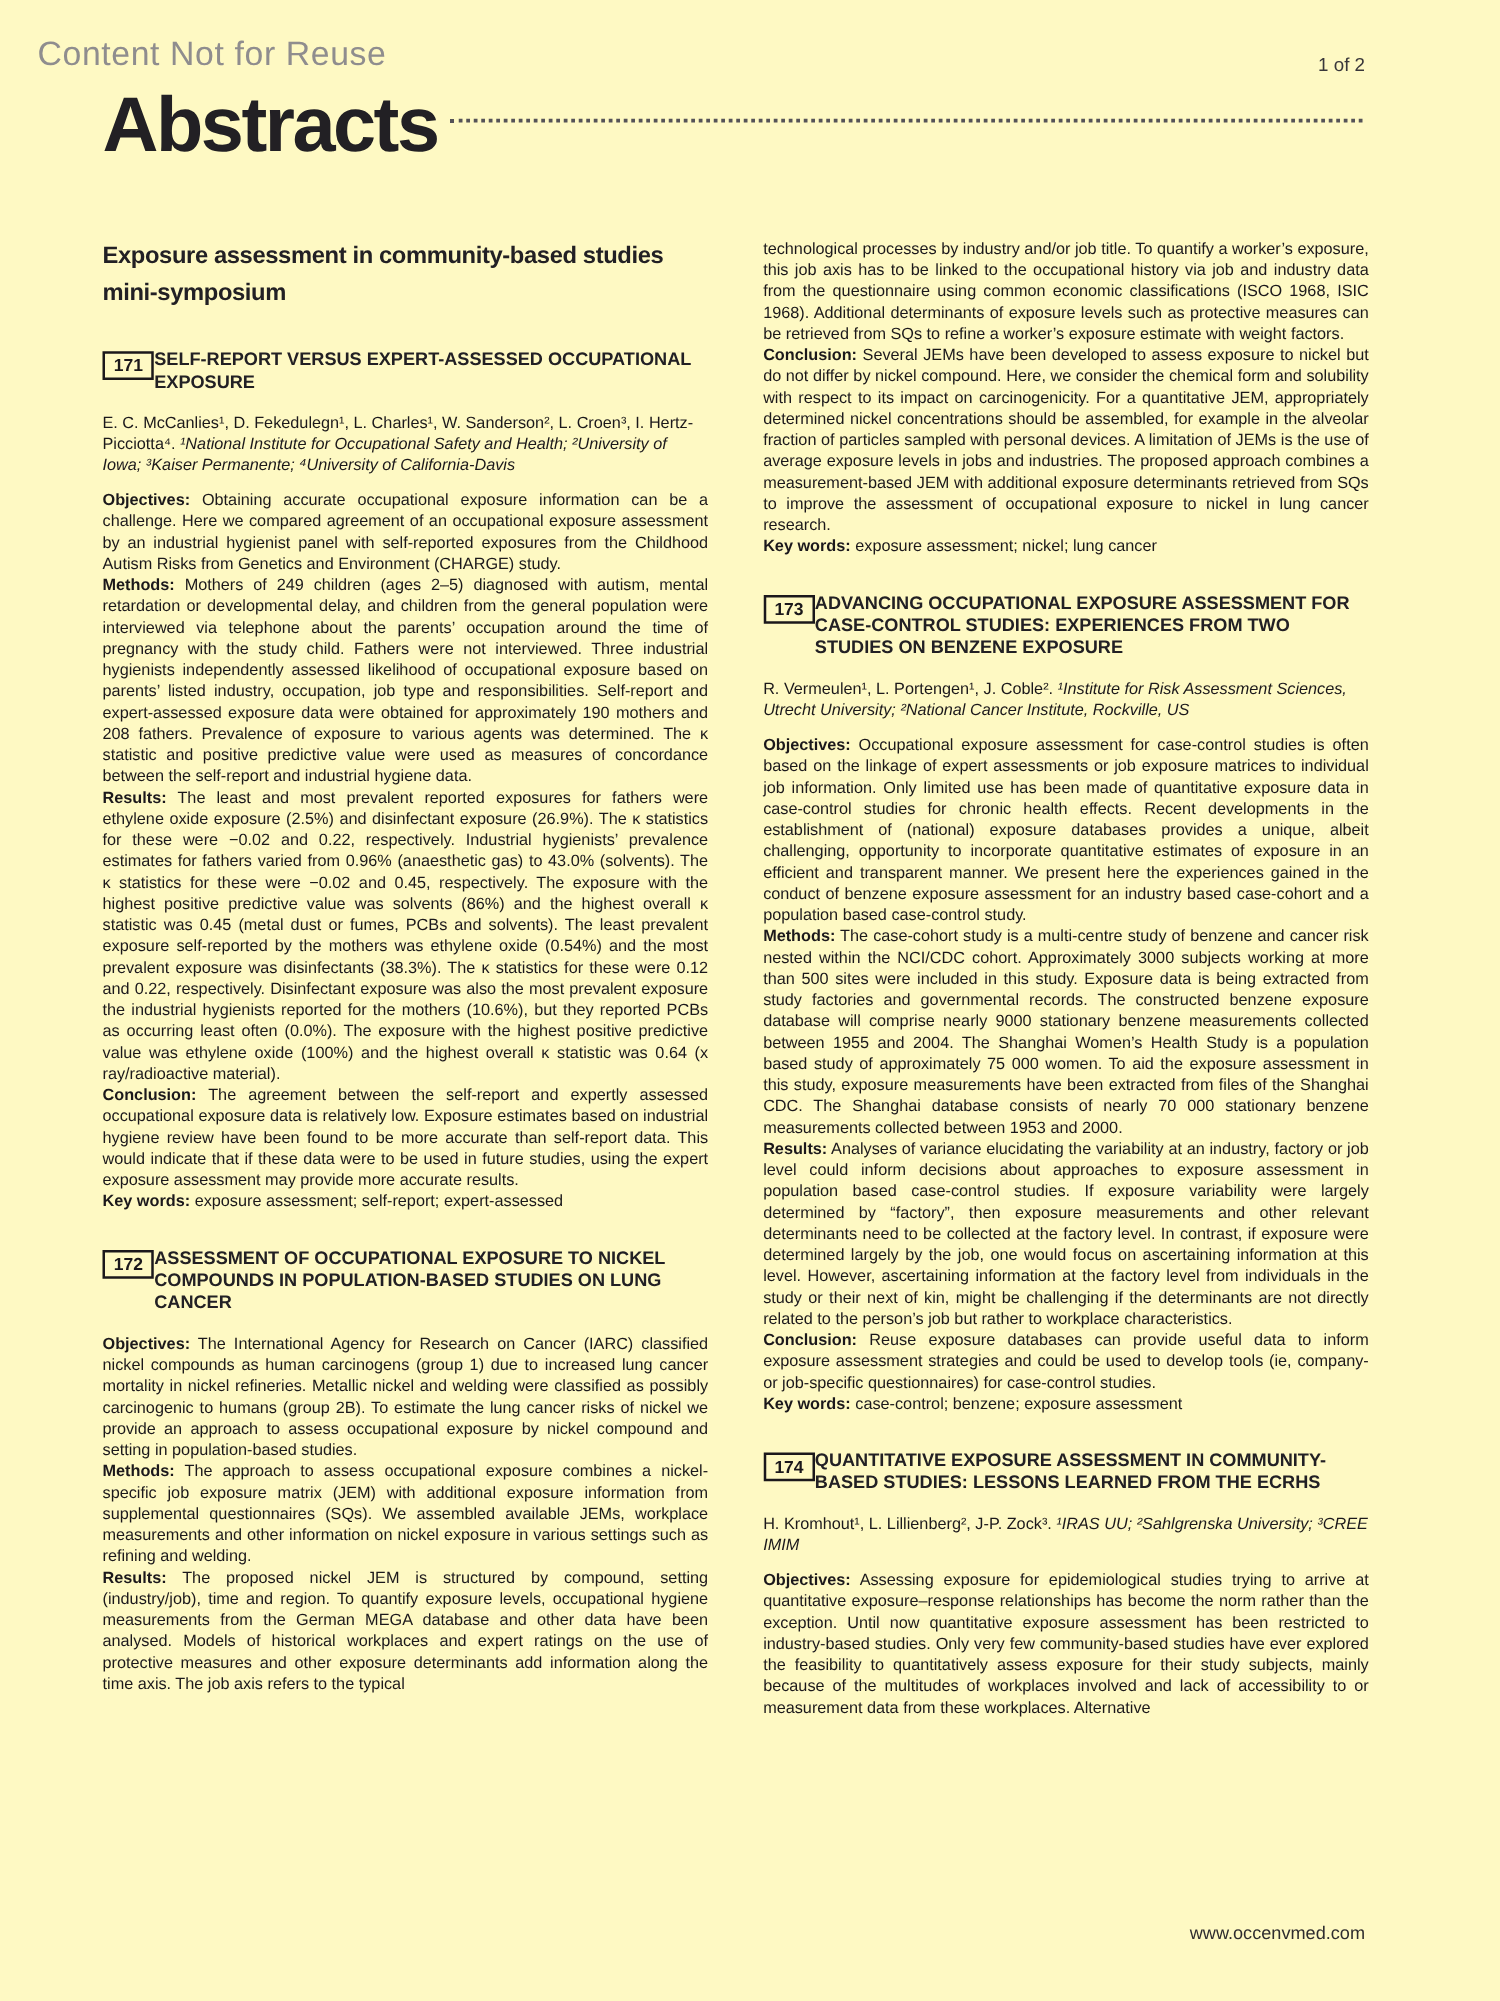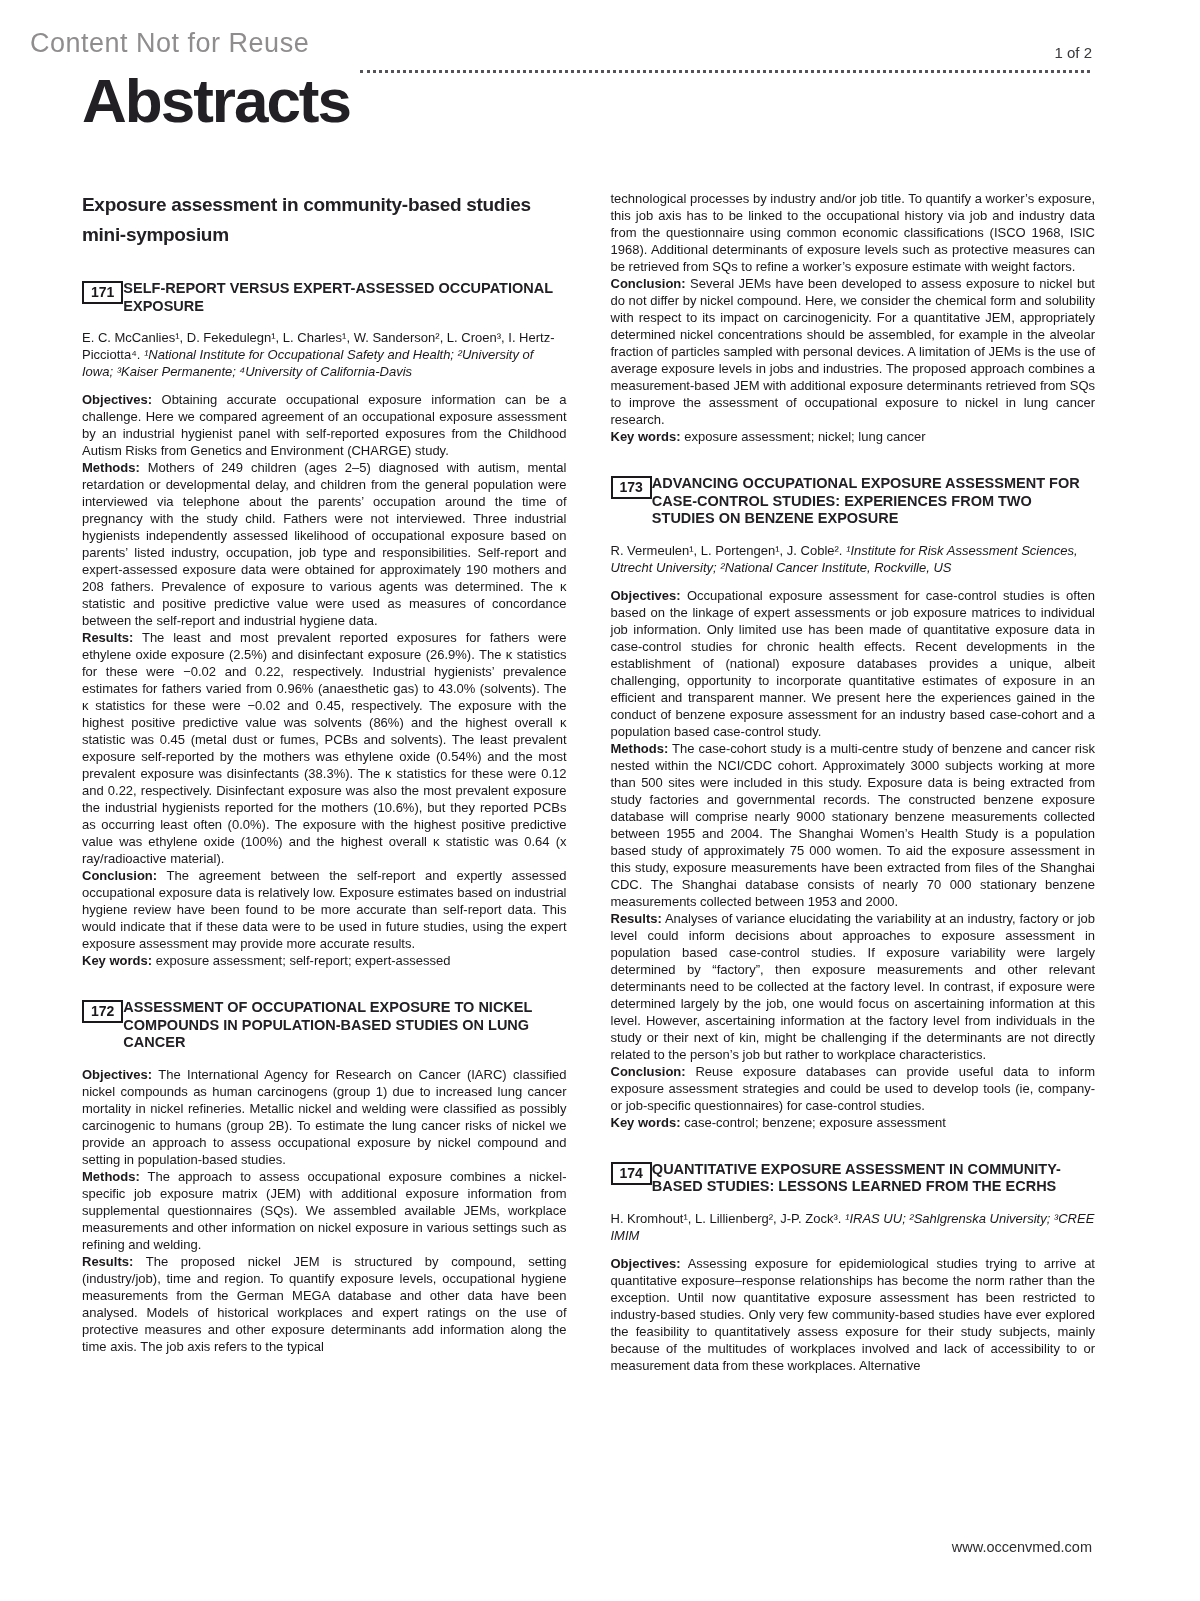--- a/index.html
+++ b/index.html
@@ -2,36 +2,36 @@
 <html><head>
 <meta charset="utf-8">
 <style>
   * { box-sizing: border-box; }
   html, body { margin: 0; padding: 0; background: #e8e8e8; }
   .page {
     position: relative;
     width: 1200px;
     height: 1601px;
     margin: 0 auto;
-    background: #ffffff;
+    background: #fef9c3;
     color: #1b181b;
     font-family: "Liberation Sans", sans-serif;
     overflow: hidden;
   }
   .watermark {
     position: absolute; left: 30px; top: 28px;
     font-size: 27px; color: #8f8d8e; letter-spacing: 0.5px;
   }
   .page-indicator {
     position: absolute; right: 108px; top: 44px;
     font-size: 15px; color: #39373a;
   }
   .masthead {
     position: absolute; left: 82px; top: 70px; width: 1012px;
-    display: flex; align-items: flex-start;
+    display: flex; align-items: center;
   }
   .masthead h1 {
     margin: 0; font-size: 62px; font-weight: bold;
     letter-spacing: -2px; line-height: 1; color: #222024;
   }
   .leader {
     flex: 1; height: 0;
     border-bottom: 3px dotted #555357;
     margin: 0 4px 10px 10px;
   }

